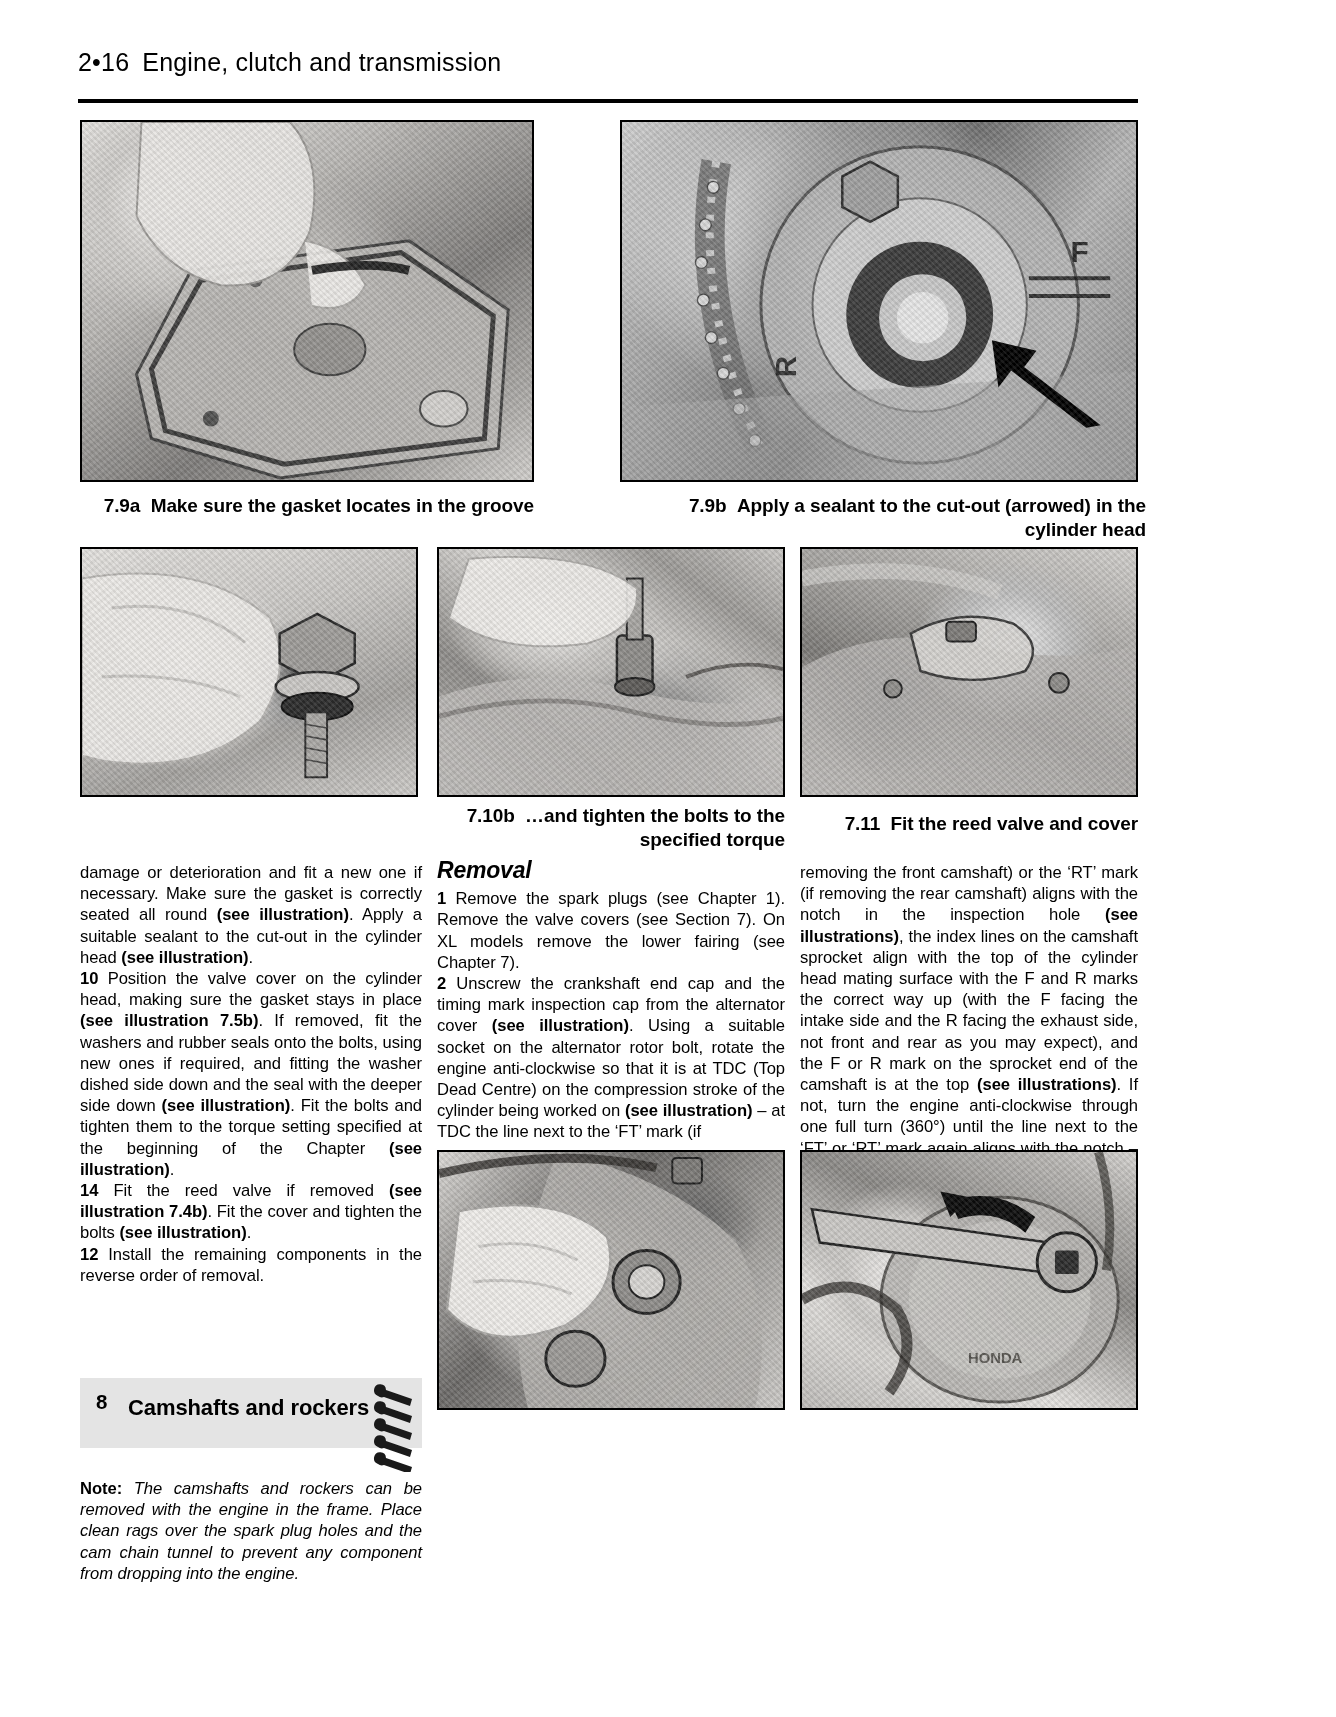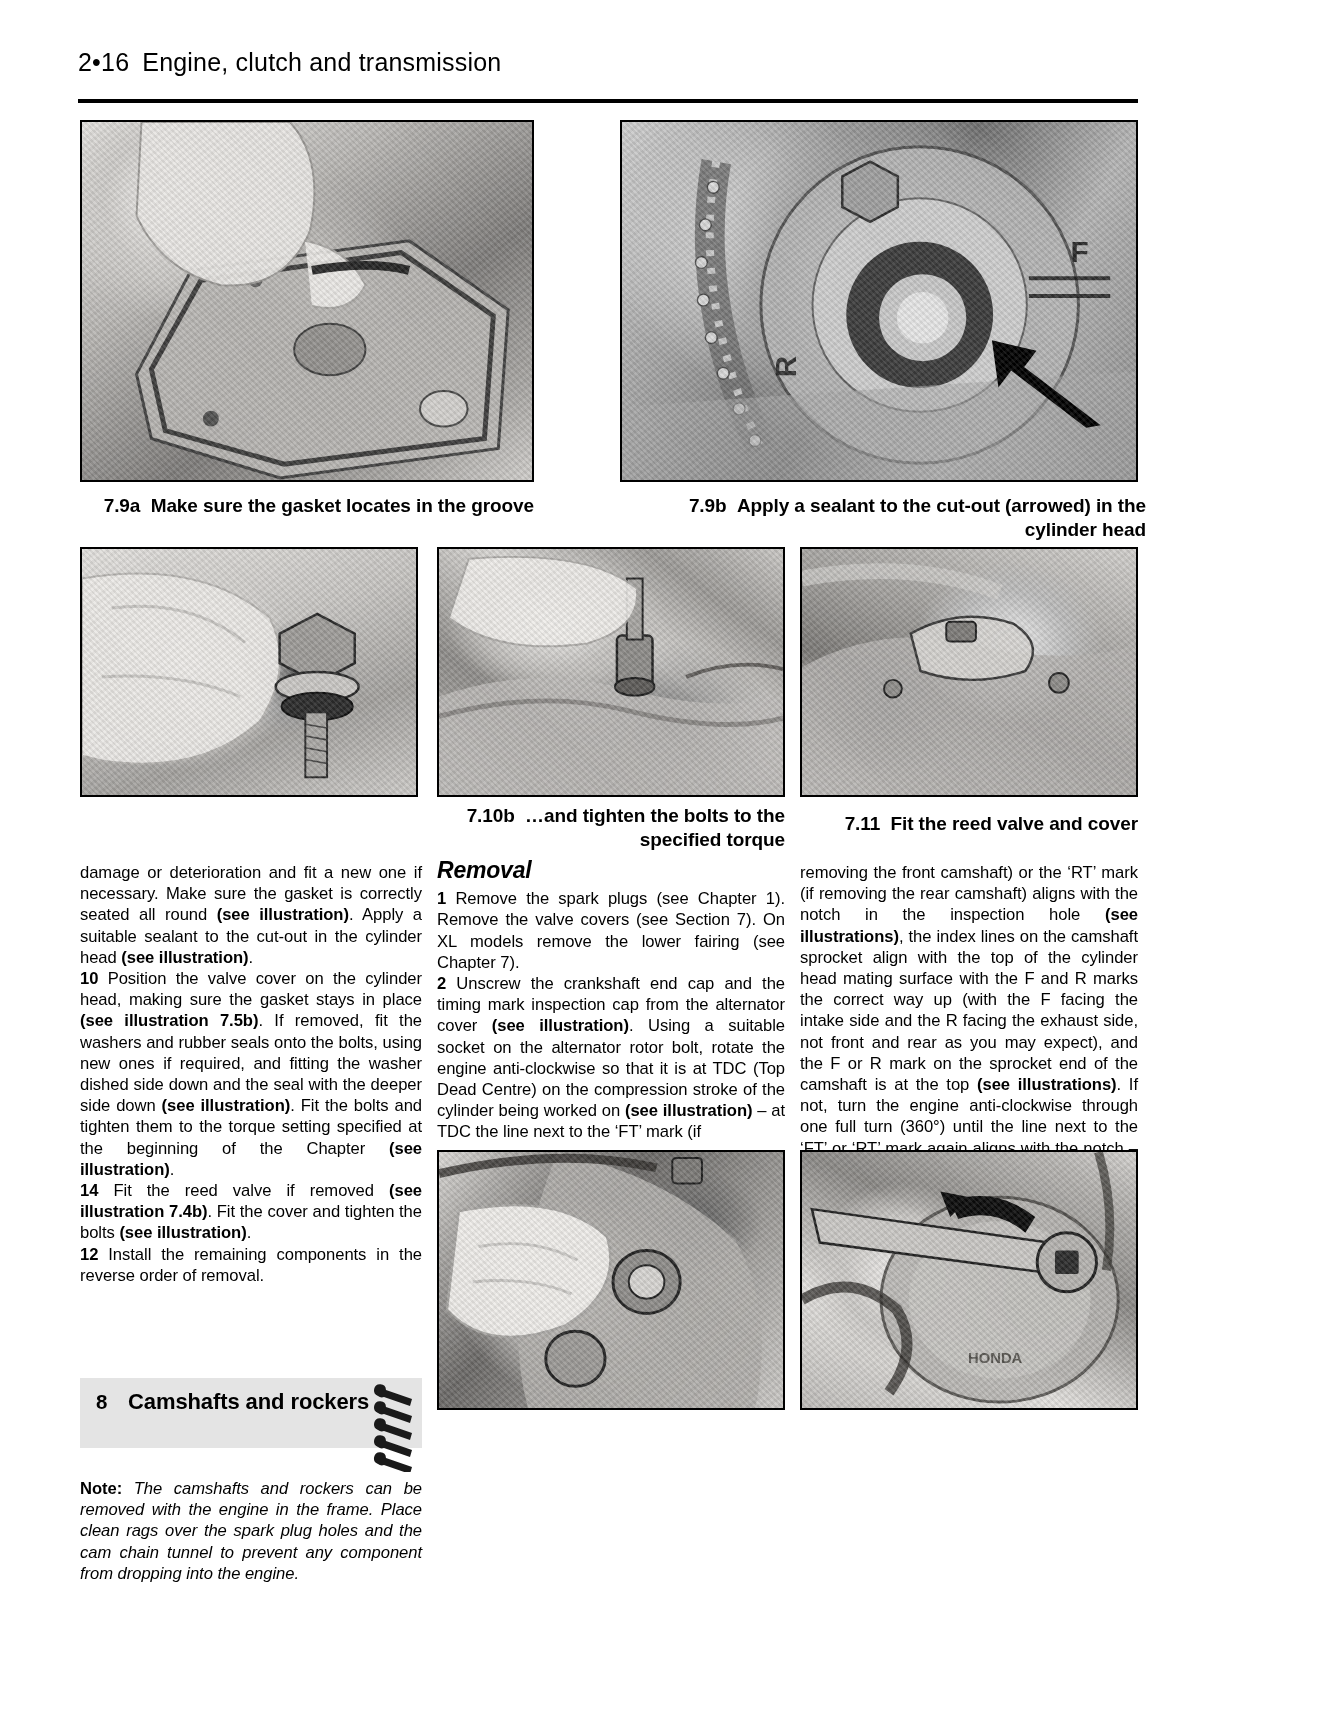--- a/index.html
+++ b/index.html
@@ -155,21 +155,21 @@
   .section-box .sec-num {
     position: absolute;
     left: 16px;
     top: 12px;
     font-size: 20.5px;
     font-weight: 700;
   }
   .section-box .sec-title {
     position: absolute;
     left: 48px;
-    top: 11px;
+    top: 17px;
     font-size: 22px;
     font-weight: 700;
     letter-spacing: -.1px;
   }
   .spanner-stack {
     position: absolute;
     right: 4px;
     top: 2px;
     width: 46px;
     height: 92px;

